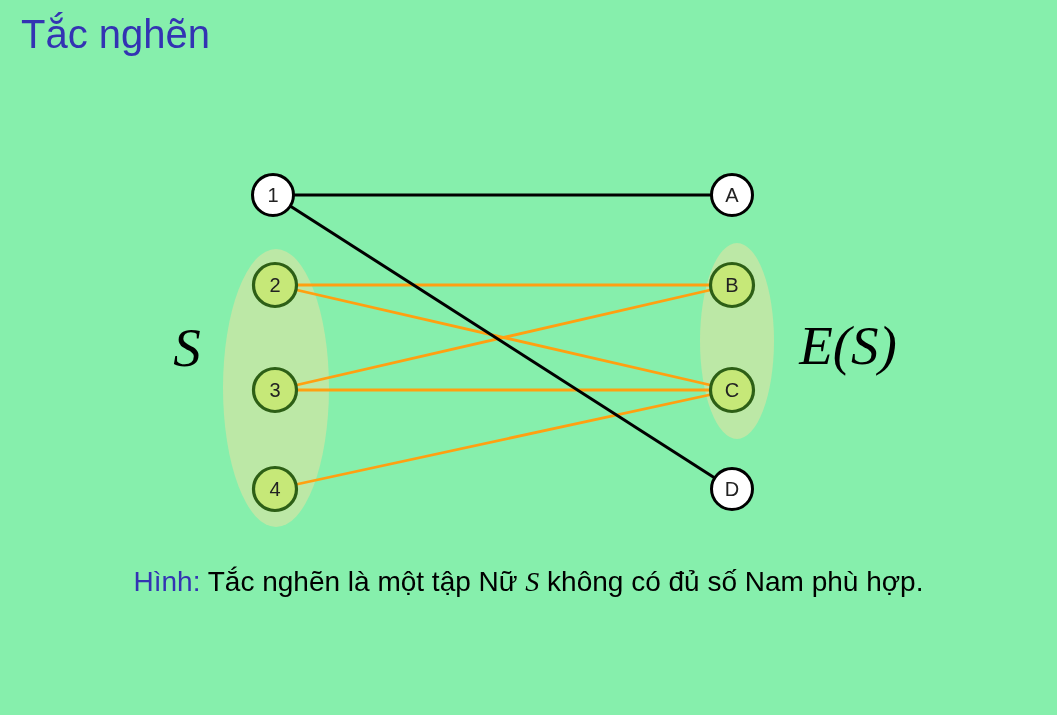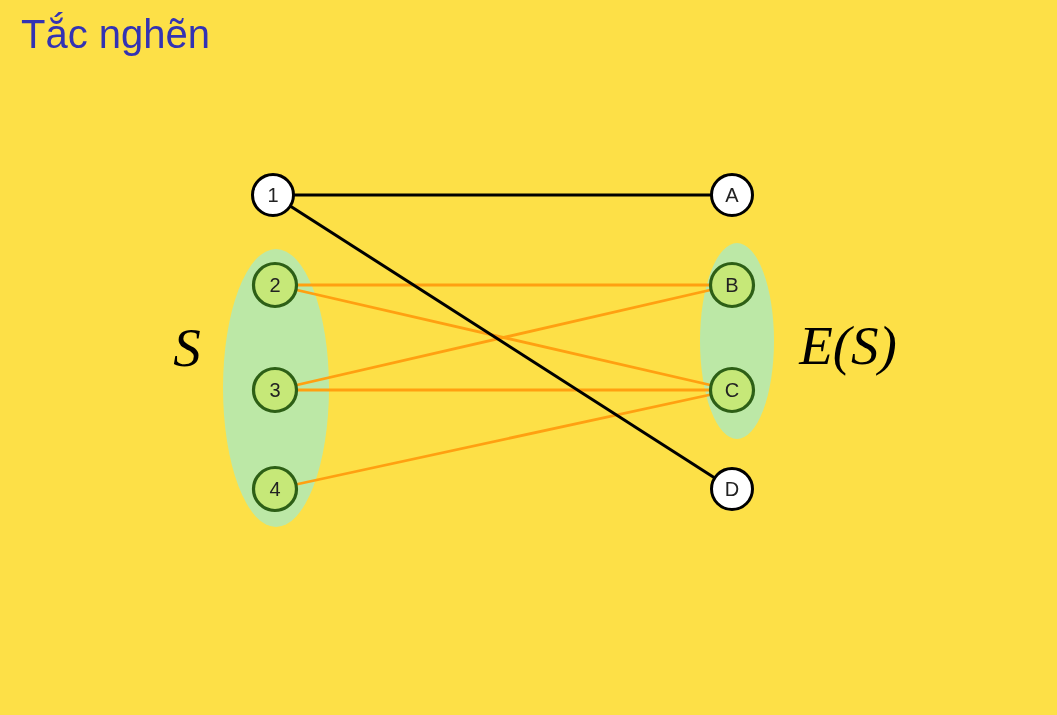--- a/index.html
+++ b/index.html
@@ -1,20 +1,20 @@
 <!DOCTYPE html>
 <html><head>
 <meta charset="utf-8">
 <style>
   html, body { margin: 0; padding: 0; background: #ffffff; }
   .slide {
     position: relative;
     width: 1057px;
     height: 715px;
-    background: #fde047;
+    background: #86efac;
     overflow: hidden;
     font-family: "Liberation Sans", sans-serif;
   }
   .title {
     position: absolute;
     left: 21px;
     top: 11px;
     margin: 0;
     font-size: 40px;
     font-weight: normal;
@@ -109,14 +109,15 @@
         </g>
         <g>
           <circle cx="732" cy="489" r="20.5" fill="#ffffff" stroke="#000000" stroke-width="3"></circle>
           <text x="732" y="489" class="node-label">D</text>
         </g>
       </g>
     <text class="set-label" x="187" y="347">S</text>
     <text class="set-label" x="848" y="345">E(S)</text>
   </svg>
 
+  <p class="caption"><span class="cap-label" style="color: rgb(51, 51, 179);">Hình:</span> <span>Tắc nghẽn là một tập Nữ</span> <span class="math">S</span> <span>không có đủ số Nam phù hợp.</span></p>
 
 </div>
 
 </body></html>

